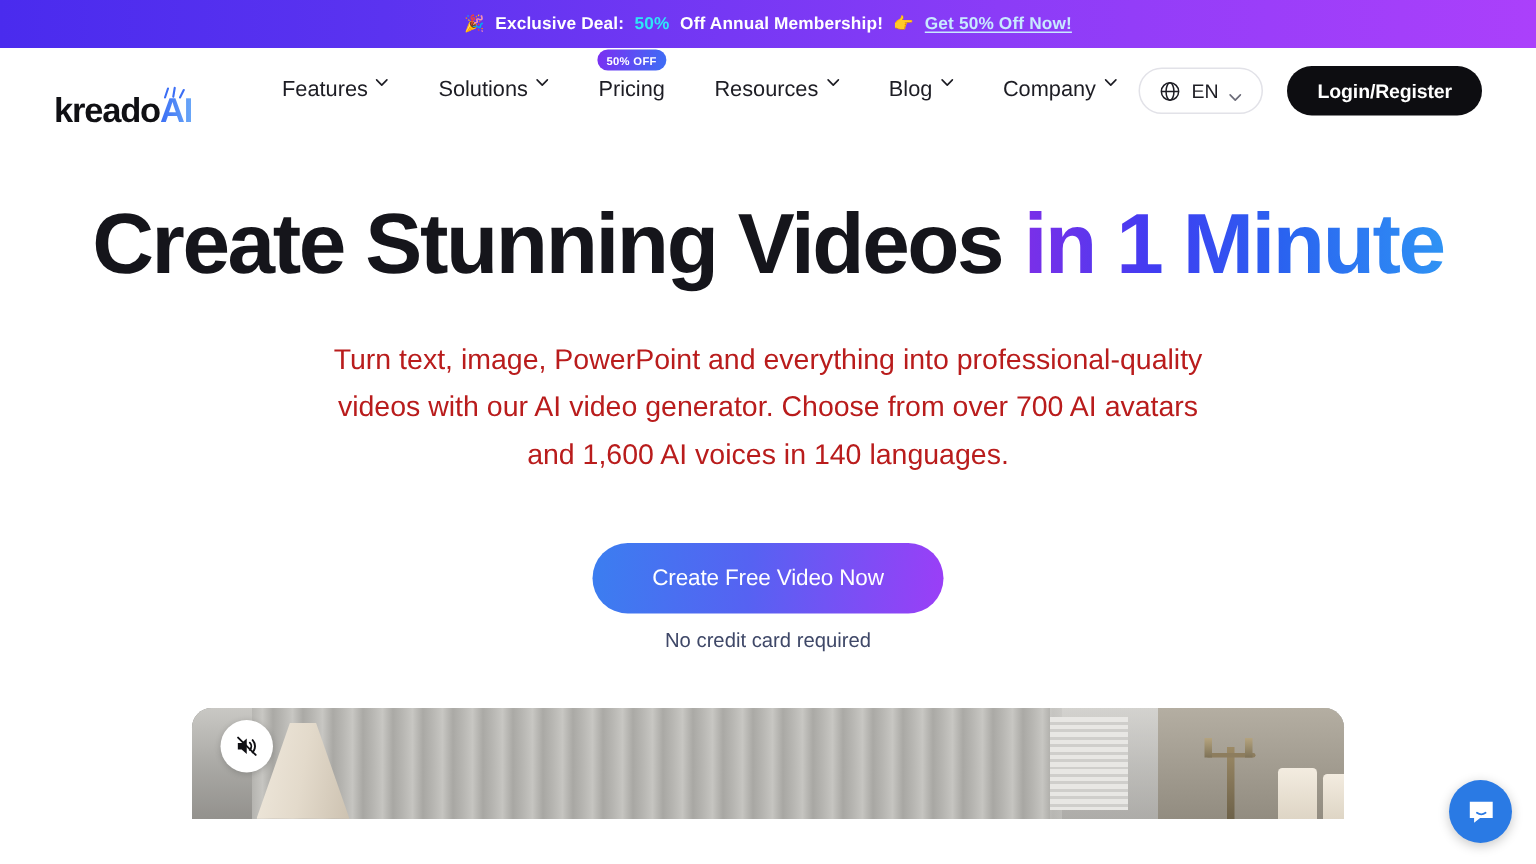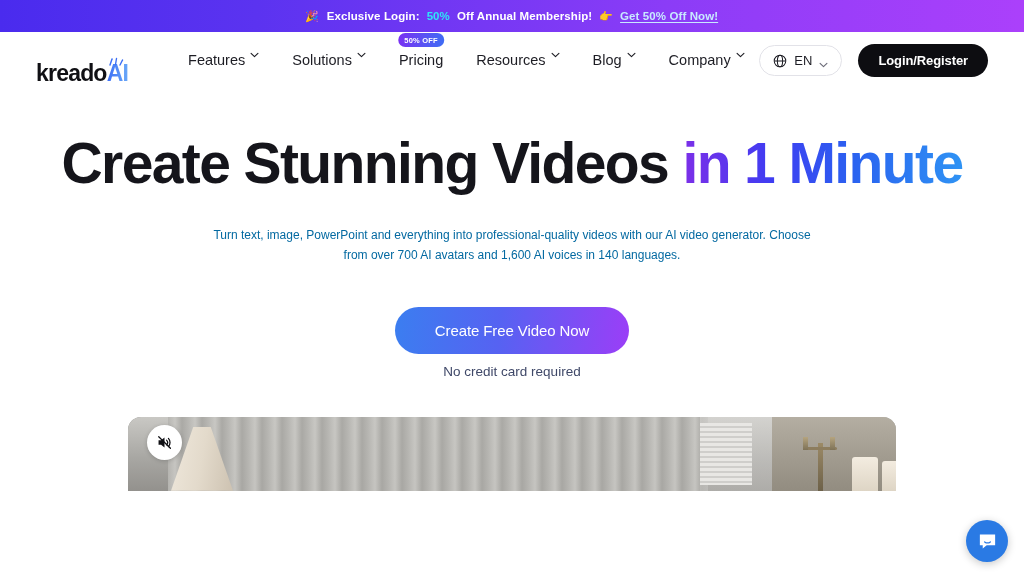--- a/index.html
+++ b/index.html
@@ -144,23 +144,23 @@
   .hero-title-line { display:block; }
   .grad-text {
     background:linear-gradient(90deg,#7c2fe8 0%,#3f3df2 32%,#2a63f0 62%,#2f93f4 100%);
     -webkit-background-clip:text;
     background-clip:text;
     color:transparent;
   }
   .hero-sub {
     margin:32px auto 0;
     width:600px;
-    font-size:12px;
+    font-size:19px;
     line-height:1.67;
-    color:#0369a1;
+    color:#b91c1c;
   }
   .cta-wrap { margin-top:42px; }
   .cta-btn {
     background:linear-gradient(95deg,#3b7ef0 0%,#5662f2 45%,#9b3ef7 100%);
     color:#fff;
     border:none;
     font-size:15px;
     font-weight:normal;
     padding:15px 40px;
     border-radius:27px;
@@ -267,21 +267,21 @@
     cursor:pointer;
     box-shadow:0 2px 8px rgba(0,0,0,0.22);
   }
   .chat-widget svg { width:21px; height:21px; display:block; }
 </style>
 </head>
 <body>
 
 <div class="promo-banner">
   <span class="emoji">🎉</span>
-  <span>Exclusive Login:</span>
+  <span>Exclusive Deal:</span>
   <span class="promo-highlight">50%</span>
   <span>Off Annual Membership!</span>
   <span class="emoji">👉</span>
   <a class="promo-link">Get 50% Off Now!</a>
 </div>
 
 <div class="header">
 
   <div class="logo">
     <span class="logo-kreado">kreado</span>

